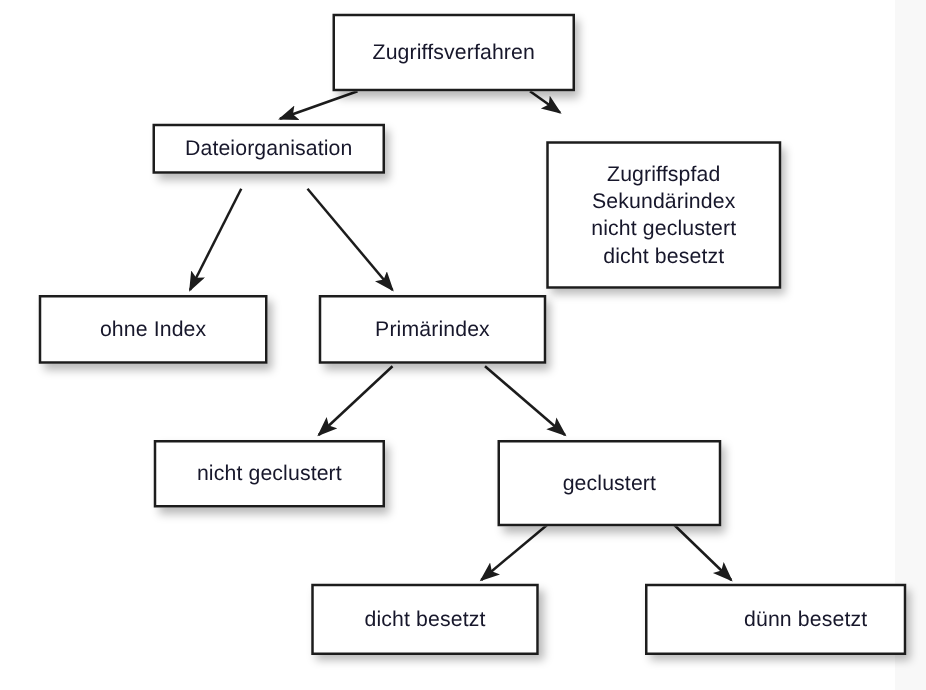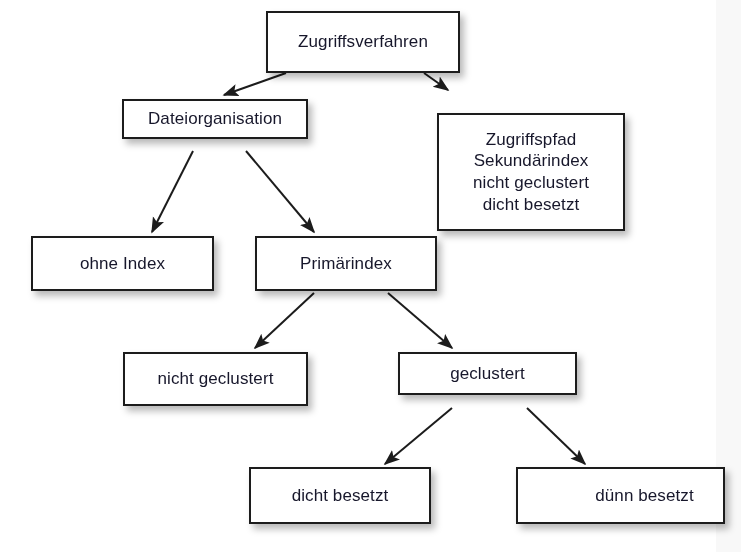--- a/index.html
+++ b/index.html
@@ -121,21 +121,21 @@
       <span class="line">ohne Index</span>
     </span>
   </div>
 
   <div class="node" style="left:123px; top:352px; width:185px; height:54px;">
     <span class="lines">
       <span class="line">nicht geclustert</span>
     </span>
   </div>
 
-  <div class="node" style="left:398px; top:352px; width:179px; height:43px;">
+  <div class="node" style="left:398px; top:352px; width:179px; height:69px;">
     <span class="lines">
       <span class="line">geclustert</span>
     </span>
   </div>
 
   <div class="node" style="left:249px; top:467px; width:182px; height:57px;">
     <span class="lines">
       <span class="line">dicht besetzt</span>
     </span>
   </div>

